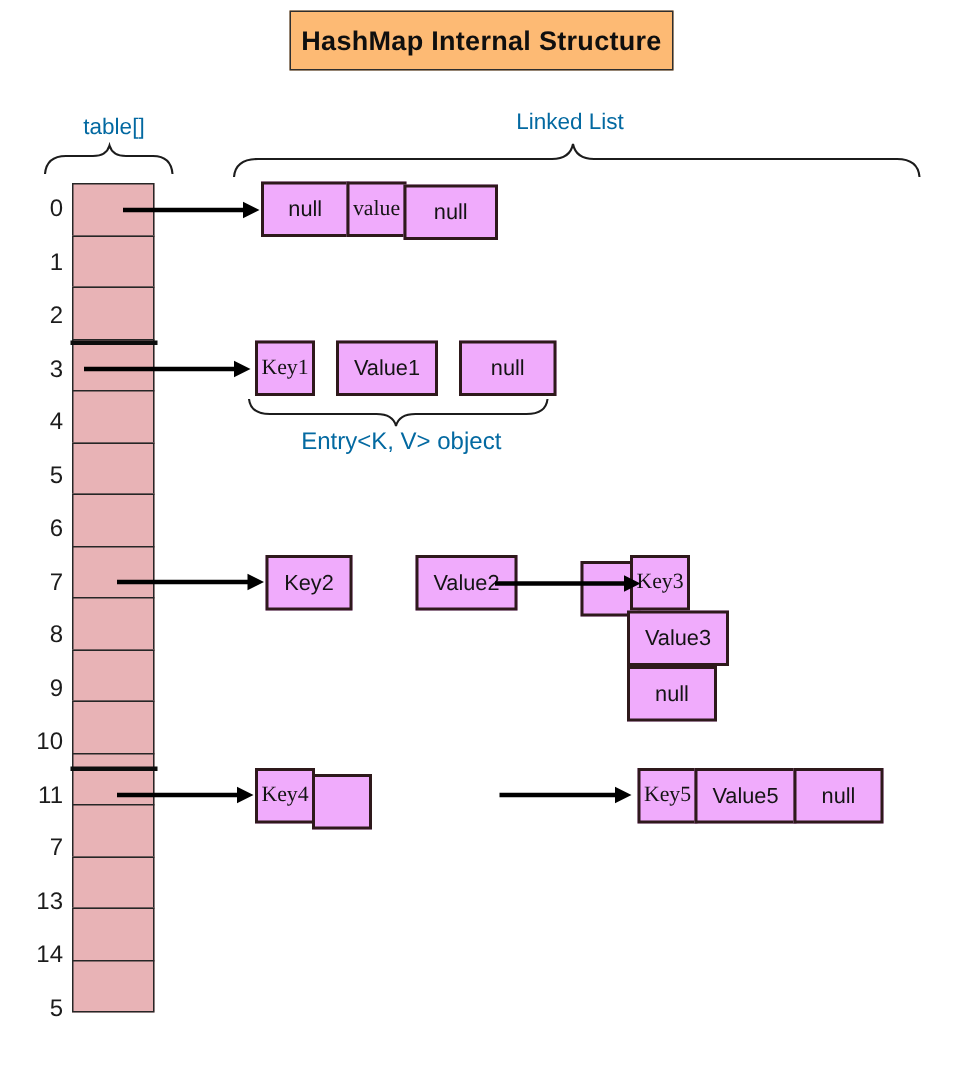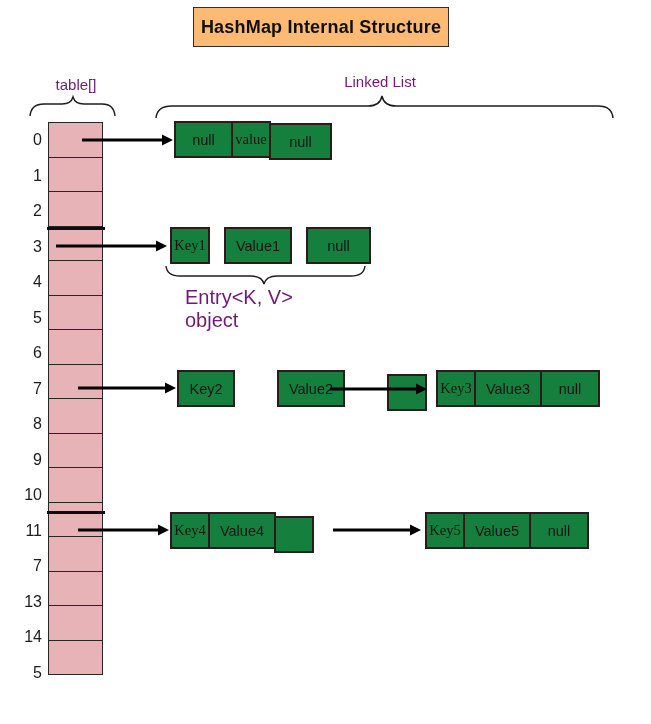--- a/index.html
+++ b/index.html
@@ -14,24 +14,24 @@
 
   
   .title-box{
     position:absolute;left:193px;top:7px;width:254px;height:38px;
     border:1px solid #2e2e2e;background:#fdba74;
     display:flex;align-items:center;justify-content:center;
   }
   .title-box span{font-size:18px;font-weight:bold;letter-spacing:.2px;color:#0f0f0f;}
 
   
-  .lbl{position:absolute;font-size:15px;color:#701a75;}
+  .lbl{position:absolute;font-size:15px;color:#0369a1;}
   .lbl-table{left:38px;top:76px;width:76px;text-align:center;}
   .lbl-linked{left:310px;top:73px;width:140px;text-align:center;}
-  .lbl-entry{left:185px;top:286px;width:165px;font-size:20px;}
+  .lbl-entry{left:185px;top:286px;width:165px;text-align:center;font-size:16px;}
 
   
   .bucket-array{position:absolute;left:48px;top:122px;width:55px;}
   .bucket-cell{
     box-sizing:border-box;width:55px;height:35.5px;
     background:#e8b3b6;border:1px solid #262626;margin-top:-1px;
   }
   .bucket-cell:first-child{margin-top:0;}
   .index-col{position:absolute;left:10px;top:122px;width:32px;}
   .index-col div{
@@ -39,32 +39,32 @@
     font-size:16px;color:#1c1c1c;
   }
   .thick-sep{position:absolute;left:47px;width:58px;height:3px;background:#0d0d0d;}
   .sep-3{top:227px;}
   .sep-11{top:511px;}
 
   
   .node{position:absolute;display:flex;}
   .node .cell{
     box-sizing:border-box;height:37px;
-    background:#15803d;border:2px solid #2e191b;margin-left:-2px;
+    background:#f0abfc;border:2px solid #2e191b;margin-left:-2px;
     display:flex;align-items:center;justify-content:center;
     font-size:14.5px;color:#141414;
   }
   .node .cell:first-child{margin-left:0;}
   .cell.off2{transform:translateY(2px);}
   .cell.off4{transform:translateY(4px);}
 
   .n0 {left:174px;top:121px;}
   .n3 {left:170px;top:227px;gap:16px;}
   .n7a{left:177px;top:370px;gap:44px;}
-  .n7b{left:436px;top:370px;}
+  .n7b{left:420px;top:370px;flex-direction:column;}
   .n11a{left:170px;top:512px;}
   .n11b{left:425px;top:512px;}
 
   .w58{width:58px;} .w59{width:59px;} .w60{width:60px;} .w62{width:40px;font-family:Liberation Serif, serif;}
   .w63{width:63px;} .w65{width:65px;} .w68{width:68px;}
 
   
   .wires{position:absolute;left:0;top:0;pointer-events:none;}
 </style>
 </head>
@@ -139,21 +139,20 @@
   </div>
 
   <div class="node n7b">
     <div class="cell w62">Key3</div>
     <div class="cell w68">Value3</div>
     <div class="cell w60">null</div>
   </div>
 
   <div class="node n11a">
     <div class="cell w62">Key4</div>
-    <div class="cell w68">Value4</div>
     <div class="cell w62 off4"></div>
   </div>
 
   <div class="node n11b">
     <div class="cell w62">Key5</div>
     <div class="cell w68">Value5</div>
     <div class="cell w60">null</div>
   </div>
 
   <svg class="wires" width="651" height="724" viewBox="0 0 651 724">

